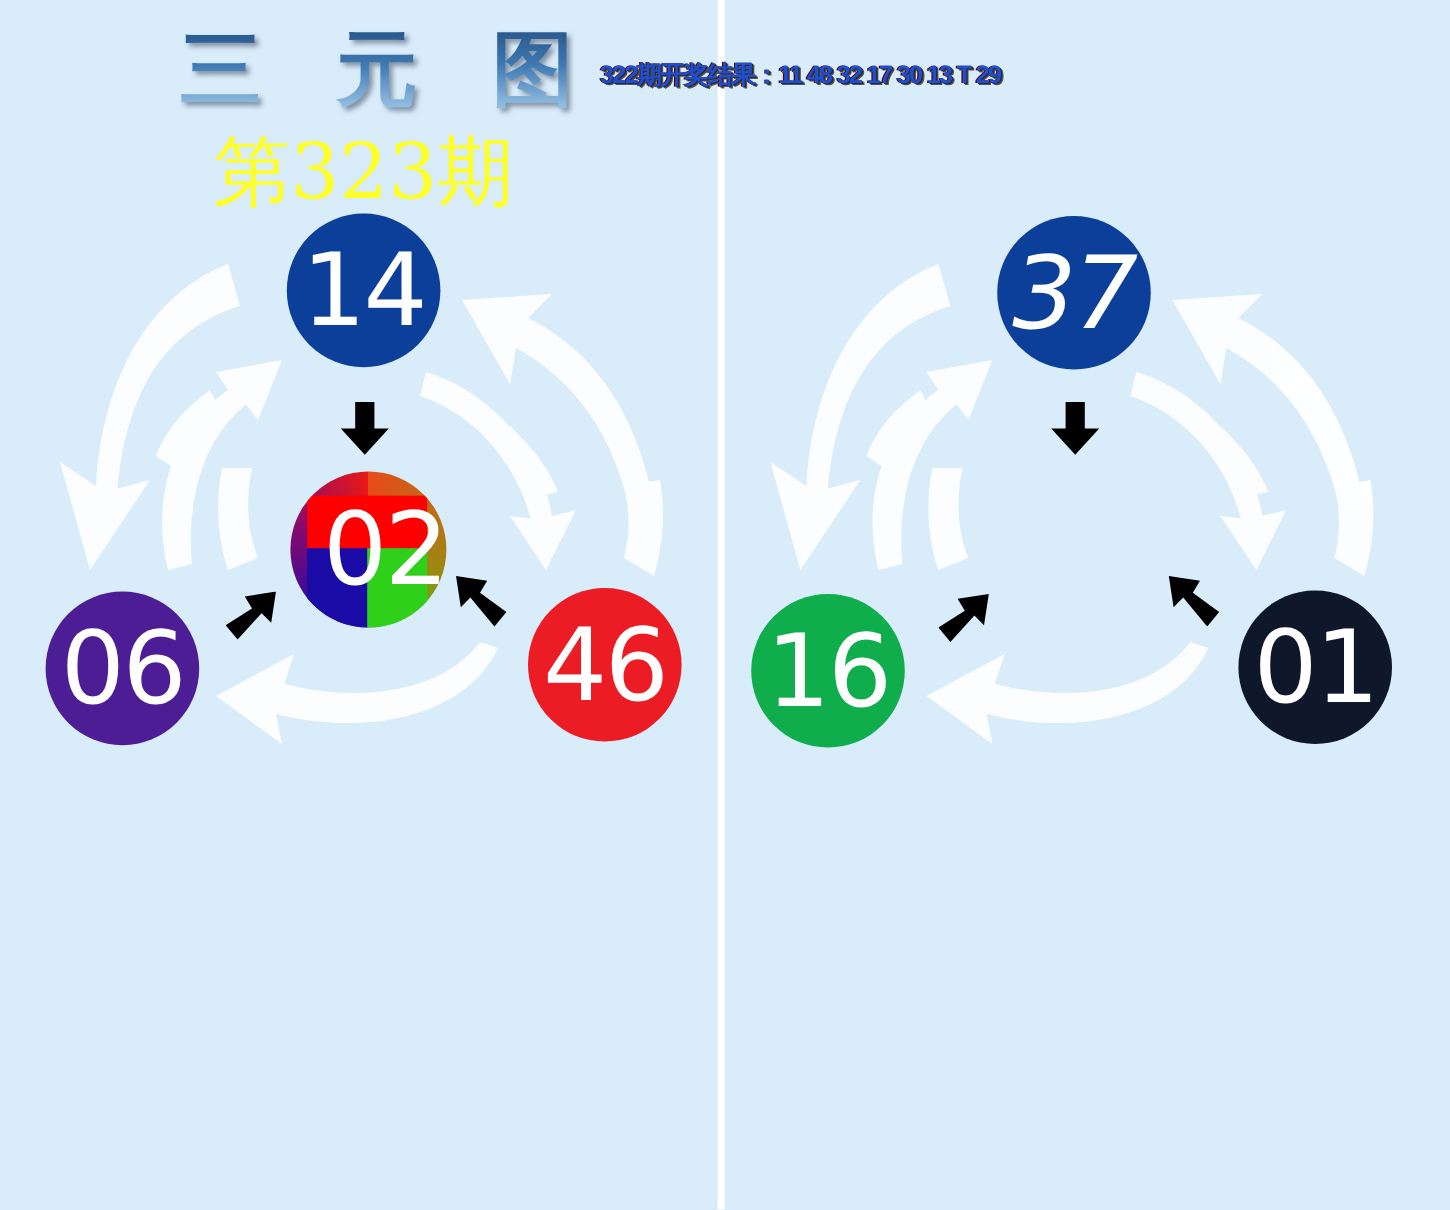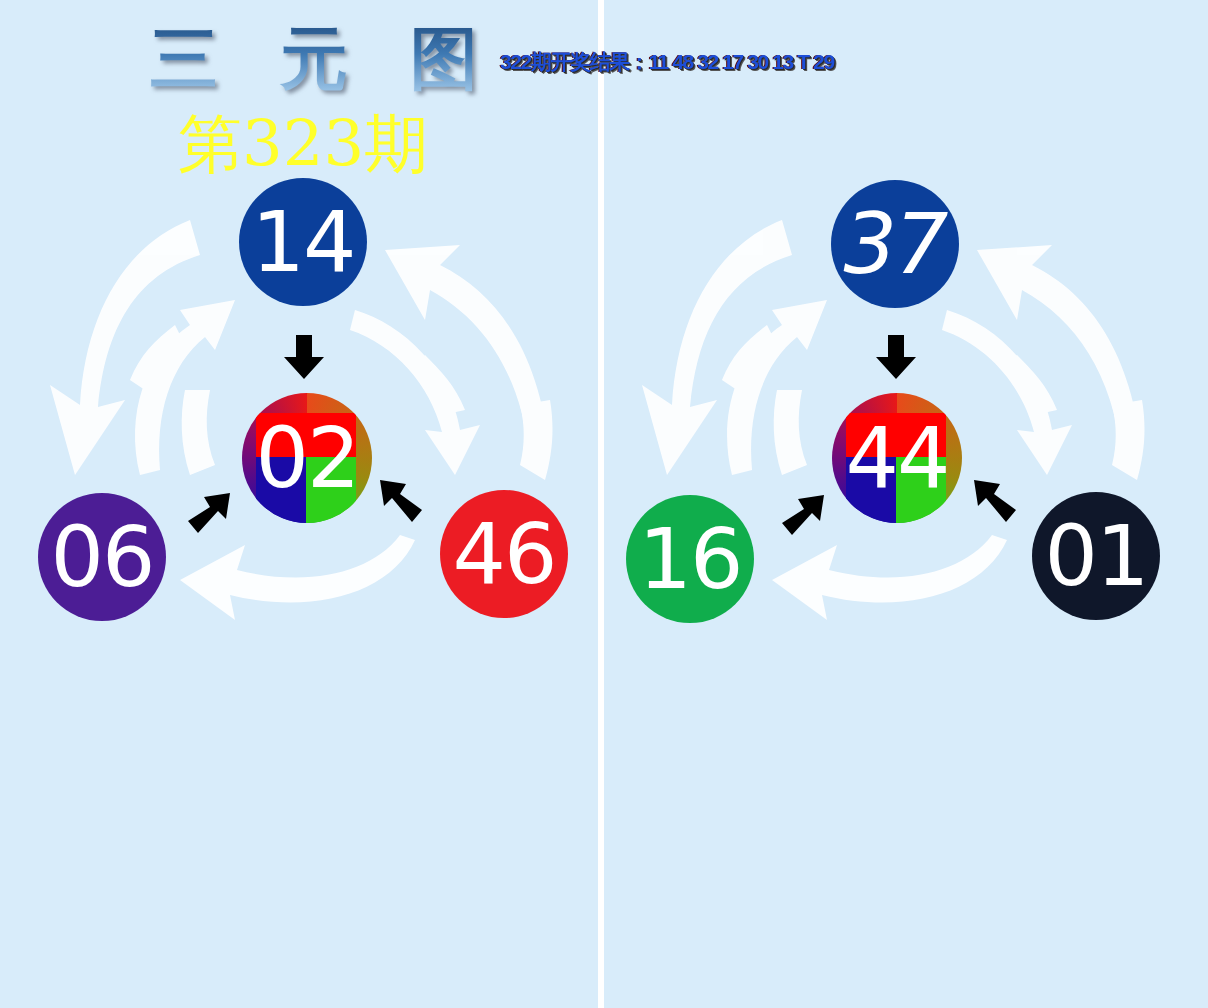--- a/index.html
+++ b/index.html
@@ -48,20 +48,21 @@
     position: absolute; width: 128px; height: 128px; border-radius: 50%;
     display: flex; align-items: center; justify-content: center;
     color: #fff; font-family: "DejaVu Sans", sans-serif;
     font-size: 84px; letter-spacing: -2px; line-height: 1;
   }
   .ball span { position: relative; z-index: 2; }
   .ball.center {
     width: 130px; height: 130px; overflow: hidden;
     background:
       conic-gradient(from 0deg, #e84a1a 0deg, #9a8a10 110deg, #48c020 160deg, #1a9c30 180deg, #1a1aa8 180deg, #3a0a9a 230deg, #8a0a6a 290deg, #e81818 360deg);
+    justify-content: flex-end;
   }
   .ball.center .q {
     position: absolute; z-index: 1;
   }
   .ball.center .q-red { left: 14px; top: 20px; width: 100px; height: 44px; background: #ff0000; }
   .ball.center .q-blue { left: 14px; top: 64px; width: 50px; height: 66px; background: #1a0aa6; }
   .ball.center .q-green { left: 64px; top: 64px; width: 50px; height: 66px; background: #2ed01a; }
 </style>
 </head>
 <body>
@@ -153,19 +154,13 @@
 
   <div class="ball" style="left:209px;top:5px;background:#0b3f9a;font-style:italic;">
     <span>37</span>
   </div>
   <div class="ball" style="left:4px;top:320px;background:#10ad4c;">
     <span>16</span>
   </div>
   <div class="ball" style="left:410px;top:317px;background:#0f172a;">
     <span>01</span>
   </div>
-  <div class="ball center" style="left:210px;top:218px;">
-    <div class="q q-red"></div>
-    <div class="q q-blue"></div>
-    <div class="q q-green"></div>
-    <span>44</span>
-  </div>
 </div>
 
 </body></html>

